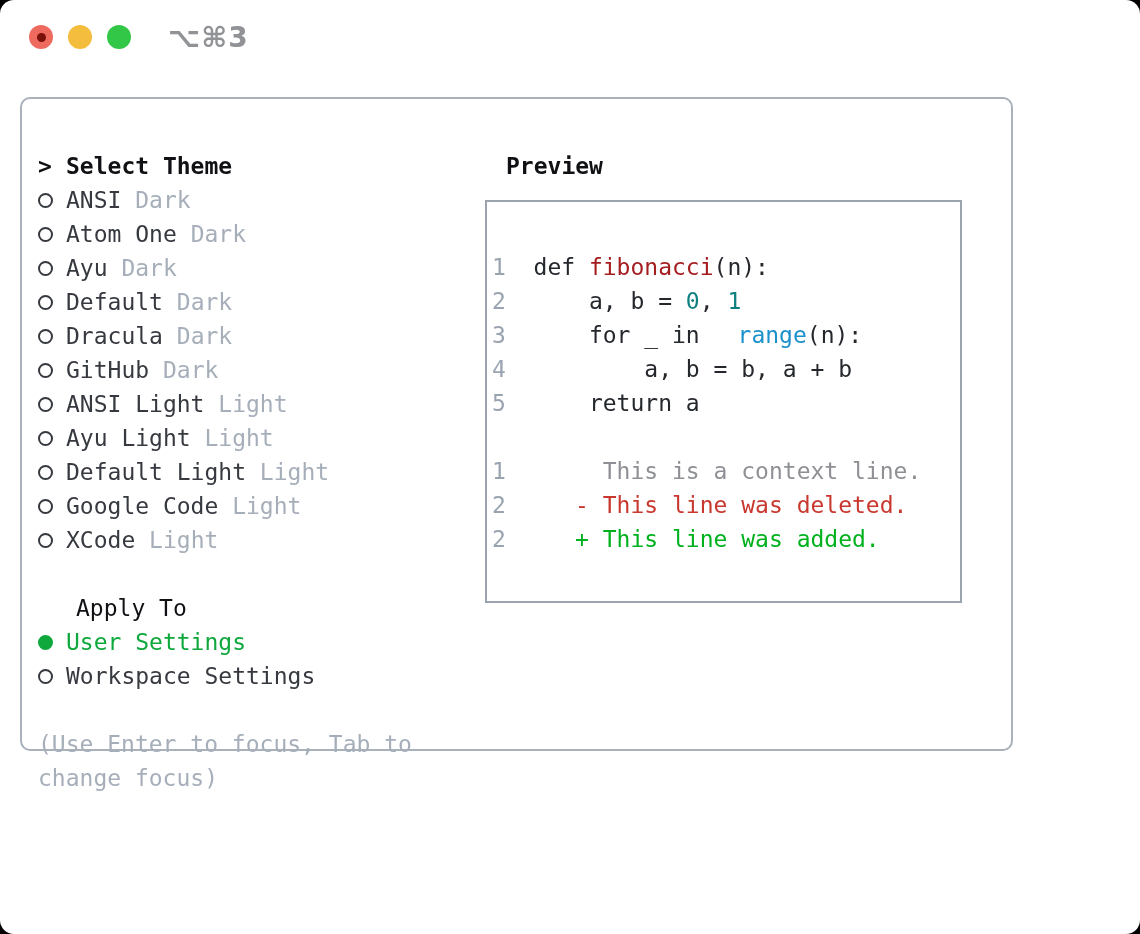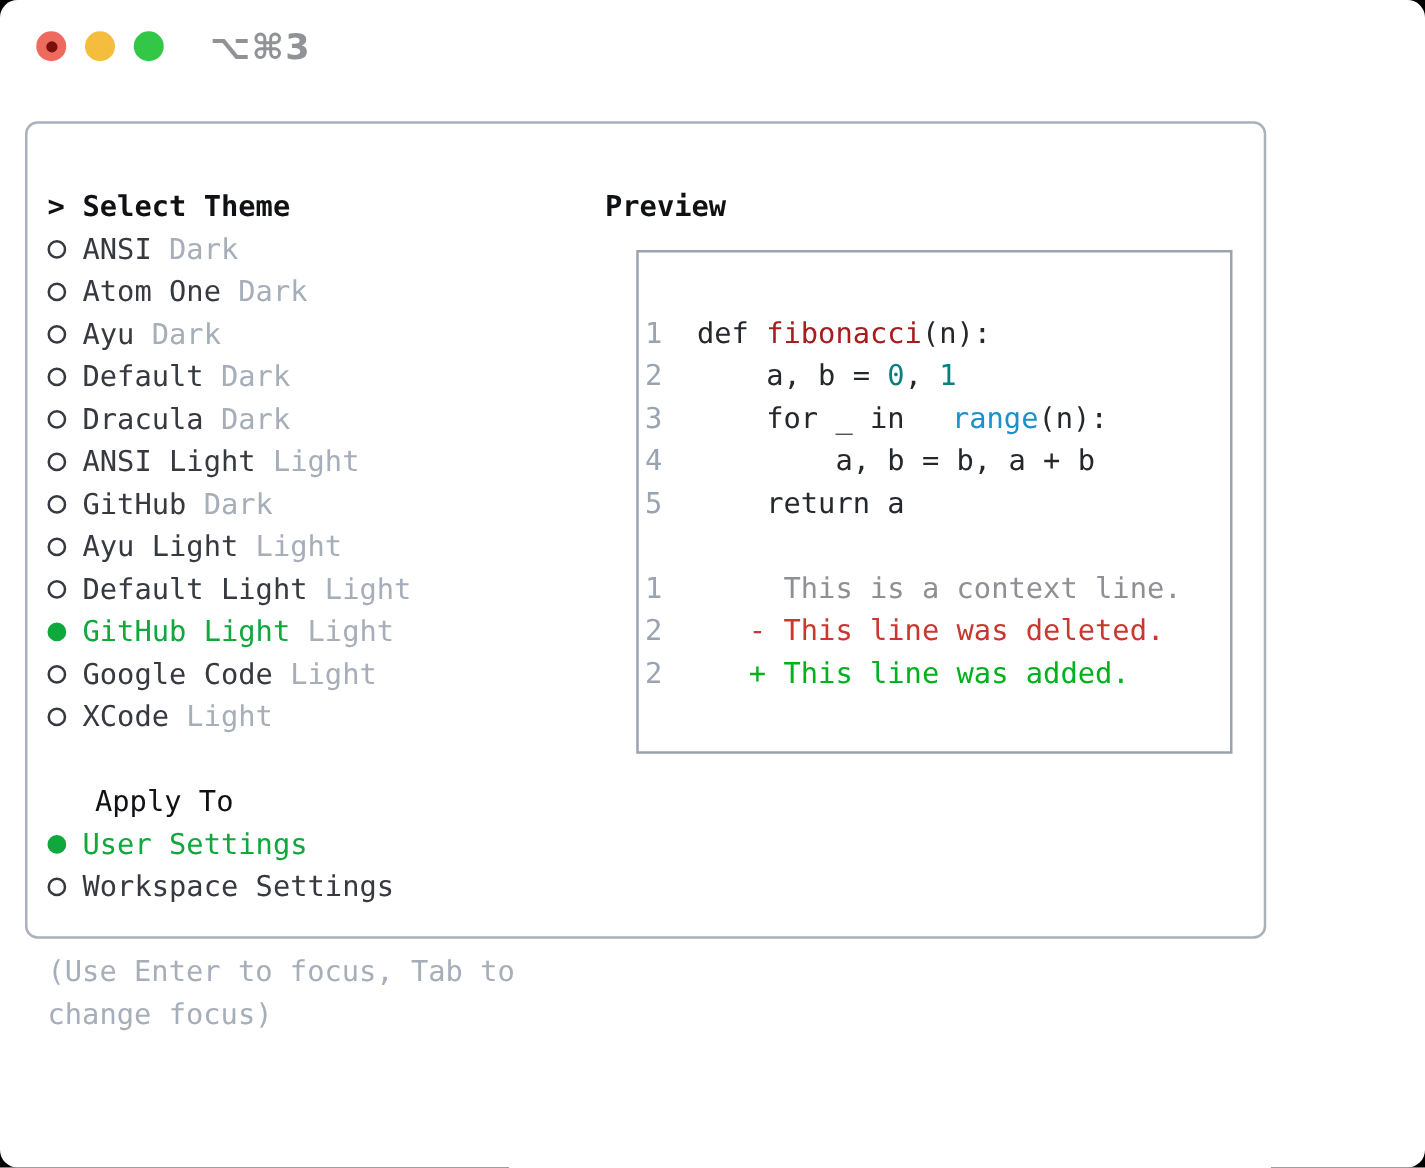--- a/index.html
+++ b/index.html
@@ -63,26 +63,26 @@
   .row.selected .name { color:var(--accent_green); }
   .tag { color:var(--muted_gray); margin-left:1ch; }
   .apply-hdr-text { color:var(--header_black);margin-left:10px; }
   .option-label { color:var(--text_dark); }
   .row.selected .option-label { color:var(--accent_green); }
   .spacer { height:34px; }
   .hint { color:var(--muted_gray); }
 
   
   .preview-hdr {
-    position:absolute; left:462px; top:50px;
+    position:absolute; left:484px; top:50px;
     font-size:23px; line-height:34px;
     font-weight:bold; color:var(--header_black);
   }
   .preview-box {
-    position:absolute; left:487px; top:101px;
+    position:absolute; left:463px; top:101px;
     width:477px; height:403px;
     border:2px solid var(--preview_border);
     box-sizing:border-box;
     padding:48px 0 0 5px;
     overflow:hidden;
   }
   .cl { height:34px; line-height:34px; white-space:pre; font-size:23px; }
   .ln { display:inline-block; width:3ch; color:var(--line_number_gray); }
   .c-fg      { color:#24272c; }
   .c-func    { color:var(--func_red); }
@@ -109,25 +109,24 @@
   <div class="panel">
 
     <div class="left-col">
       <div class="row"><span class="marker prompt">&gt;</span><span class="hdr">Select Theme</span></div>
 
       <div class="row"><span class="marker"><span class="radio"></span></span><span class="name">ANSI</span><span class="tag">Dark</span></div>
       <div class="row"><span class="marker"><span class="radio"></span></span><span class="name">Atom One</span><span class="tag">Dark</span></div>
       <div class="row"><span class="marker"><span class="radio"></span></span><span class="name">Ayu</span><span class="tag">Dark</span></div>
       <div class="row"><span class="marker"><span class="radio"></span></span><span class="name">Default</span><span class="tag">Dark</span></div>
       <div class="row"><span class="marker"><span class="radio"></span></span><span class="name">Dracula</span><span class="tag">Dark</span></div>
+      <div class="row"><span class="marker"><span class="radio"></span></span><span class="name">GitHub</span><span class="tag">Dark</span></div>
       <div class="row"><span class="marker"><span class="radio"></span></span><span class="name">ANSI Light</span><span class="tag">Light</span></div>
-      <div class="row"><span class="marker"><span class="radio"></span></span><span class="name">GitHub</span><span class="tag">Dark</span></div>
       <div class="row"><span class="marker"><span class="radio"></span></span><span class="name">Ayu Light</span><span class="tag">Light</span></div>
       <div class="row"><span class="marker"><span class="radio"></span></span><span class="name">Default Light</span><span class="tag">Light</span></div>
-      <div class="row selected"><span class="marker"><span class="radio filled"></span></span><span class="name">GitHub Light</span><span class="tag">Light</span></div>
       <div class="row"><span class="marker"><span class="radio"></span></span><span class="name">Google Code</span><span class="tag">Light</span></div>
       <div class="row"><span class="marker"><span class="radio"></span></span><span class="name">XCode</span><span class="tag">Light</span></div>
 
       <div class="spacer"></div>
 
       <div class="row"><span class="marker"></span><span class="apply-hdr-text">Apply To</span></div>
       <div class="row selected"><span class="marker"><span class="radio filled"></span></span><span class="option-label">User Settings</span></div>
       <div class="row"><span class="marker"><span class="radio"></span></span><span class="option-label">Workspace Settings</span></div>
 
       <div class="spacer"></div>

